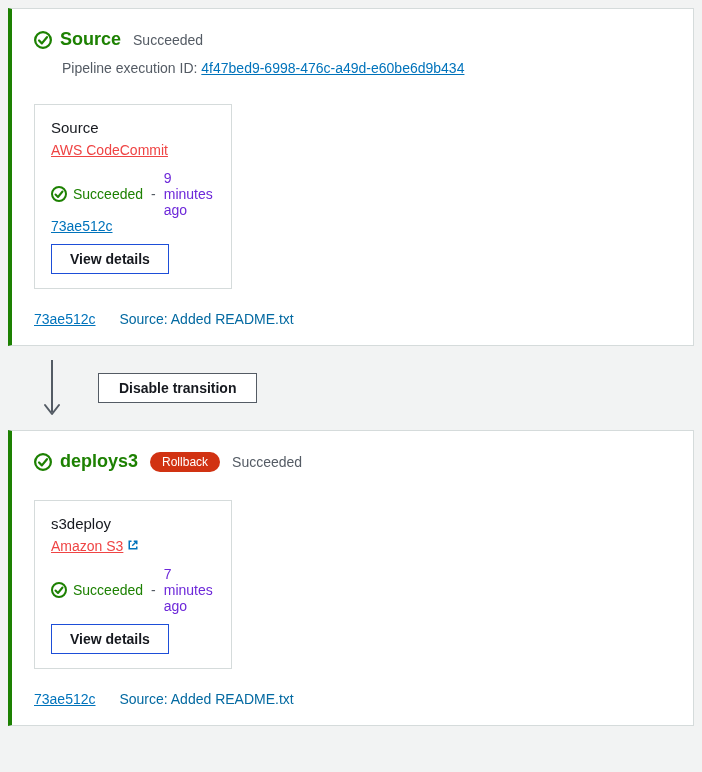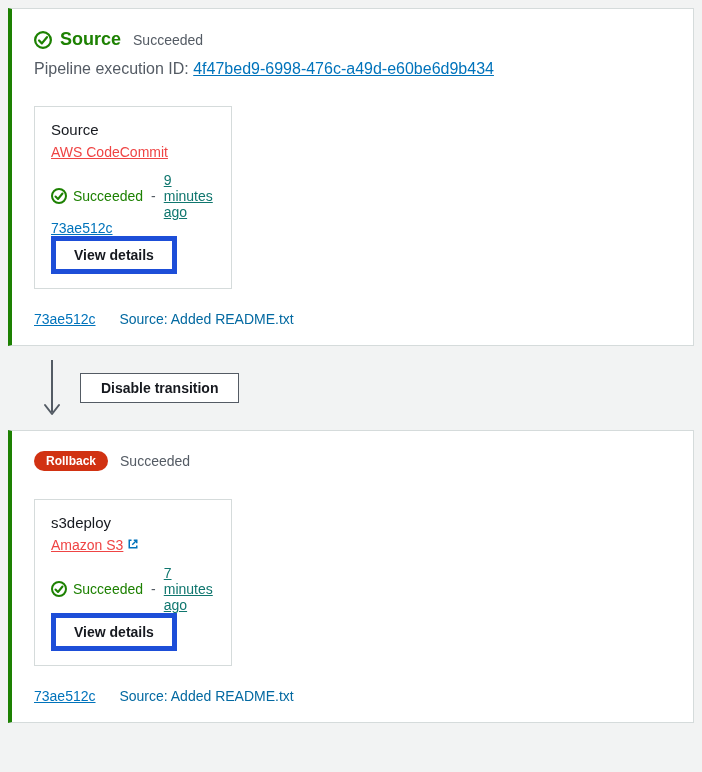--- a/index.html
+++ b/index.html
@@ -43,42 +43,43 @@
     }
     .stage-name {
       font-size: 18px;
       font-weight: 700;
       color: #1d8102;
     }
     .rollback-badge {
       background: #d13212;
       color: #fff;
       font-size: 12px;
-      font-weight: 700;
+      font-weight: 400;
       padding: 3px 12px;
       border-radius: 12px;
     }
     .status-text {
       color: #545b64;
       font-size: 14px;
     }
     .rollback-button {
       margin-left: auto;
       background: #fff;
       border: 1px solid #545b64;
       color: #16191f;
       font-weight: 700;
       font-size: 14px;
       padding: 6px 20px;
       cursor: pointer;
     }
     .exec-id-row {
       margin-top: 10px;
-      font-size: 16px;
+      font-size: 14px;
       color: #545b64;
+      margin-left: 28px;
     }
     .link {
       color: #0073bb;
       text-decoration: underline;
       cursor: pointer;
     }
     .action-card {
       border: 1px solid #d5dbdb;
       padding: 14px 16px;
       margin-top: 28px;
@@ -110,42 +111,42 @@
       height: 16px;
     }
     .succeeded-label {
       color: #1d8102;
     }
     .dash {
       color: #545b64;
       margin: 0 2px;
     }
     .time-link {
-      color: #0f766e;
-      text-decoration: underline;
+      color: #6d28d9;
       cursor: pointer;
     }
     .details-button {
-      background: #fff;
-      border: 5px solid #1d4ed8;
+      margin-top: 10px;
+      background: #fff;
+      border: 1px solid #1d4ed8;
       color: #16191f;
       font-weight: 700;
       font-size: 14px;
       padding: 6px 18px;
       cursor: pointer;
     }
     .commit-row {
       margin-top: 22px;
       font-size: 14px;
       color: #16191f;
     }
     .transition {
       display: flex;
       align-items: center;
-      gap: 16px;
+      gap: 34px;
       padding: 12px 0 12px 32px;
     }
     .arrow-down {
       display: inline-flex;
     }
     .arrow-down svg {
       width: 24px;
       height: 60px;
     }
     .disable-button {
@@ -227,20 +228,29 @@
       <path d="M5 47 L12 56 L19 47" stroke-linecap="round" stroke-linejoin="round"></path>
     </svg>
   </span>
   <button class="disable-button">Disable transition</button>
 </div>
 
 <div class="stage">
   <div class="stage-header-right">
     <div>
       <div class="stage-header">
+        <div class="stage-title-group">
+          <span class="check-icon">
+            <svg viewBox="0 0 16 16" fill="none" stroke="#1d8102" stroke-width="2">
+              <circle cx="8" cy="8" r="7"></circle>
+              <path d="M4.5 8.5 L7 11 L11.5 5.5" stroke-linecap="round" stroke-linejoin="round"></path>
+            </svg>
+          </span>
+          <span class="stage-name">deploys3</span>
+        </div>
         <span class="rollback-badge">Rollback</span>
         <span class="status-text">Succeeded</span>
       </div>
     </div>
   </div>
 
   <div class="action-card">
     <div class="action-name">s3deploy</div>
     <a class="action-provider">
       <span>Amazon S3</span>

